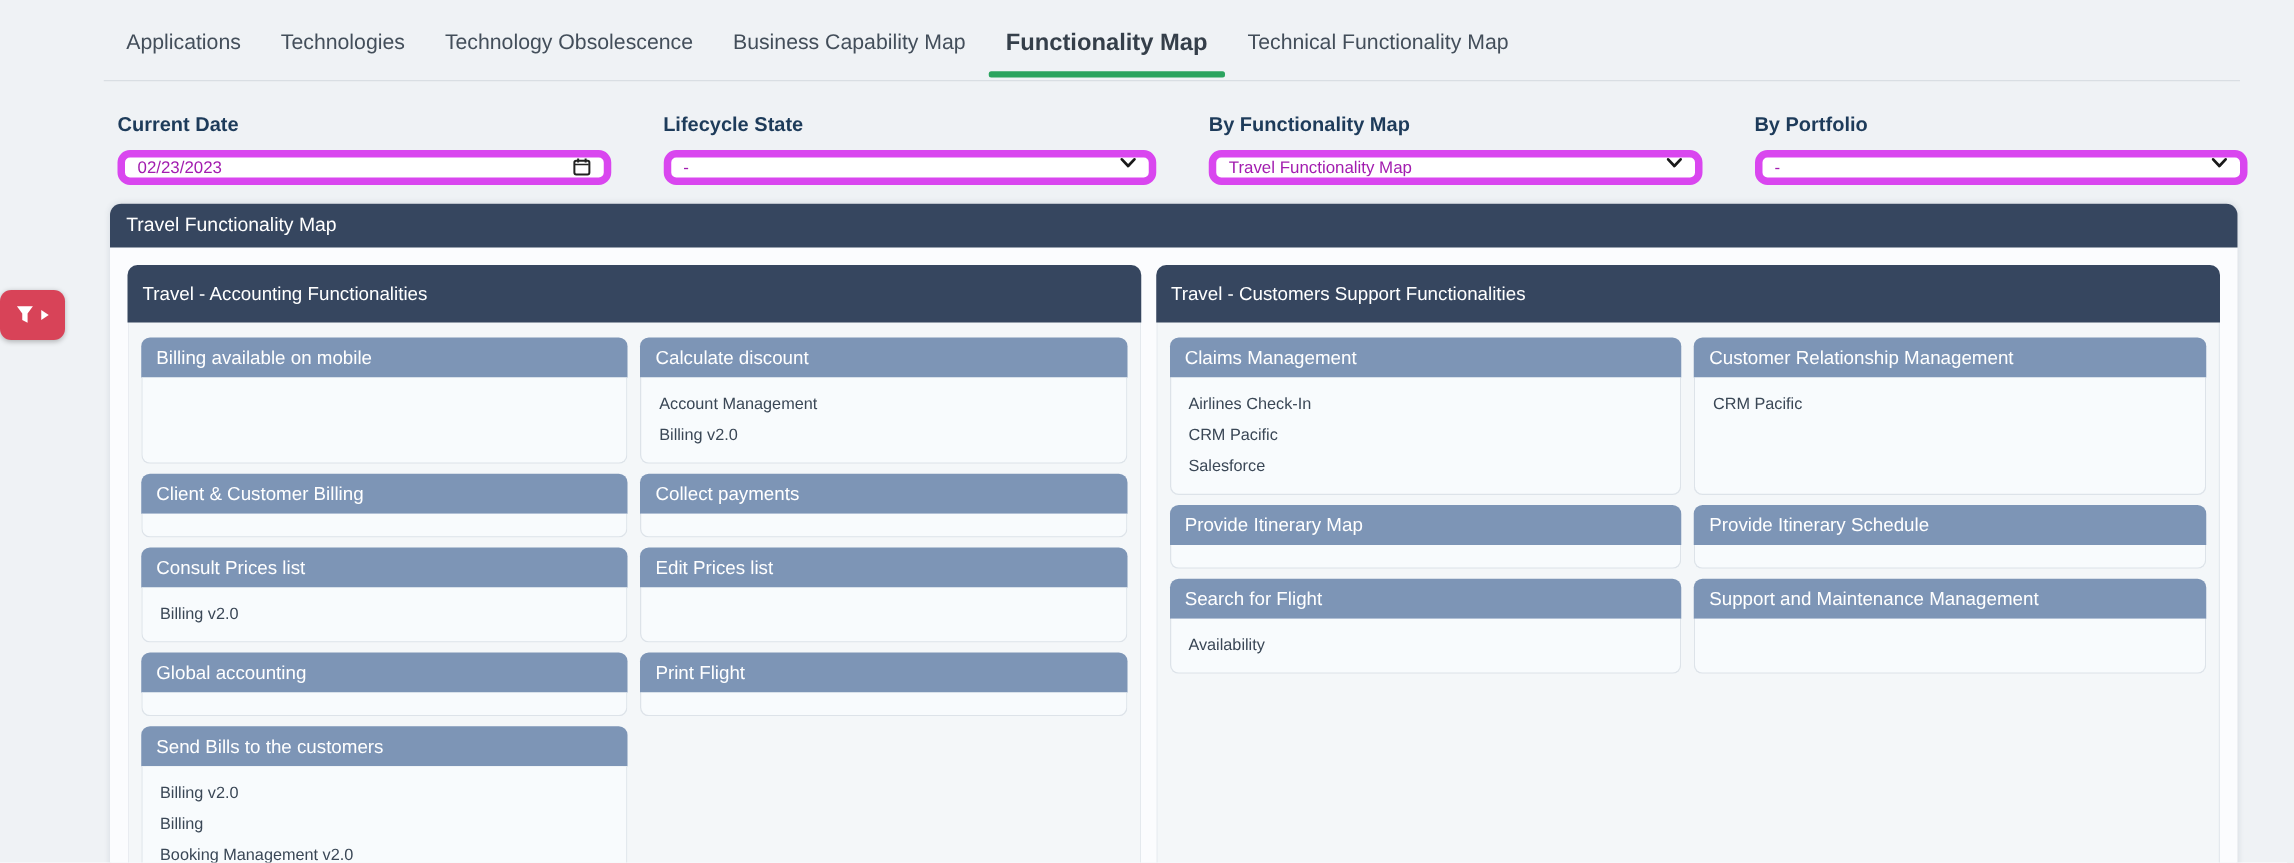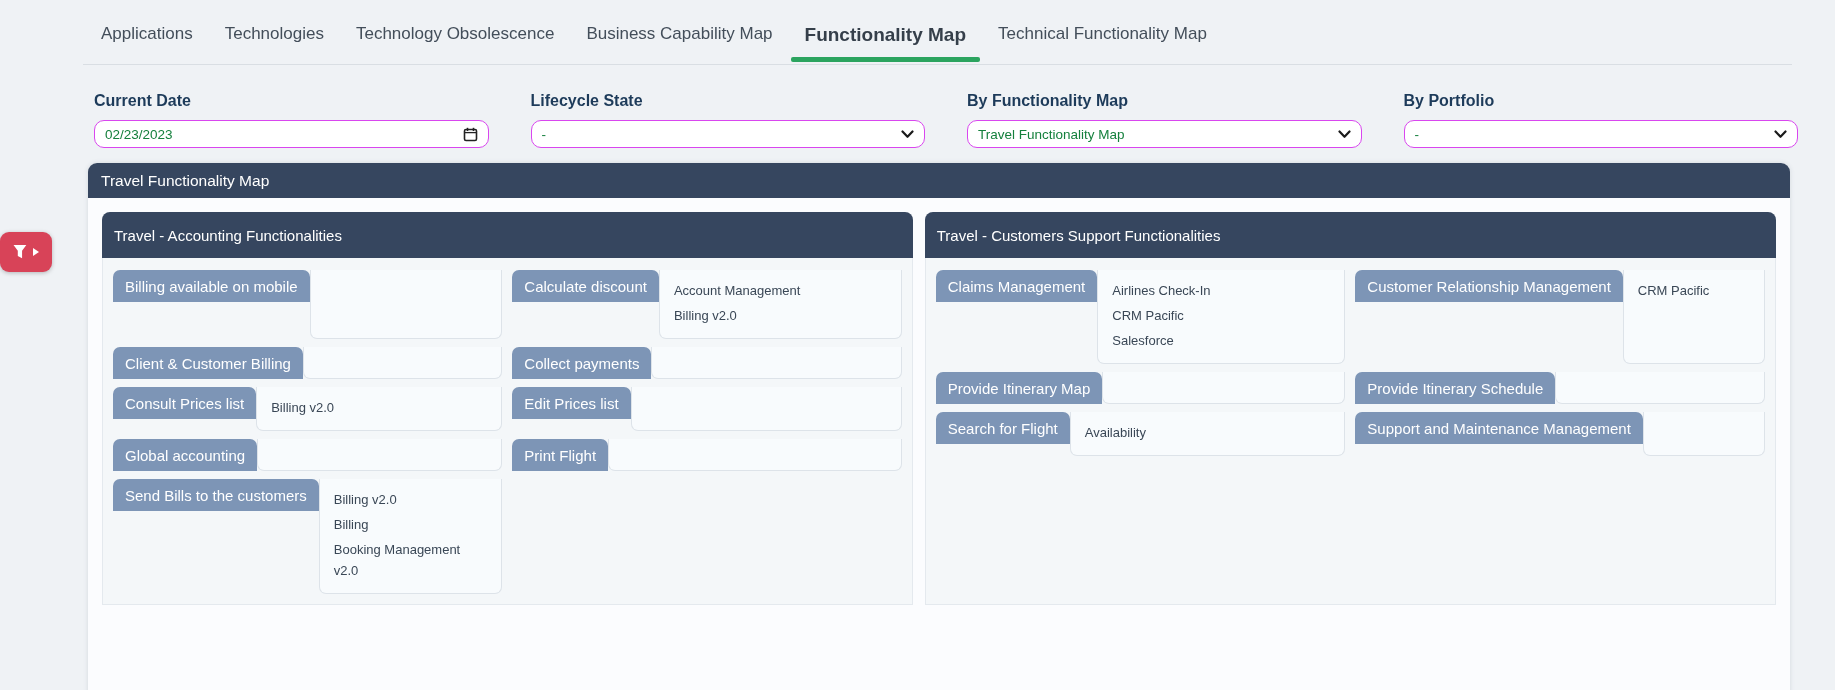--- a/index.html
+++ b/index.html
@@ -24,22 +24,22 @@
   }
   .tab-divider { position:absolute; left:83px; top:64px; width:1709px; height:1px; background:#d9dee3; }
 
   
   .filters {
     position:absolute; left:94px; top:92px; width:1704px;
     display:grid; grid-template-columns:repeat(4,1fr); column-gap:42px;
   }
   .filter-label { font-size:16px; font-weight:700; color:#1d3b5a; margin-bottom:10px; }
   .filter-control {
-    height:28px; background:#fff; border:1px solid #d946ef; border-radius:10px;
-    display:flex; align-items:center; padding:0 10px; font-size:13.5px; color:#15803d;
+    height:28px; background:#fff; border:6px solid #d946ef; border-radius:10px;
+    display:flex; align-items:flex-start; padding:0 10px; font-size:13.5px; color:#a21caf;
     cursor:pointer;
   }
   .filter-value { flex:1; overflow:hidden; white-space:nowrap; }
   .filter-icon { display:flex; align-items:center; }
 
   
   .filter-fab {
     position:absolute; left:0; top:232px; width:52px; height:40px;
     background:var(--fab-red); border-radius:9px;
     display:flex; align-items:center; justify-content:center; gap:2px;
@@ -65,21 +65,21 @@
   }
   .section-header {
     height:46px; background:var(--header-navy); border-radius:8px 8px 0 0;
     color:#fff; font-size:15px; display:flex; align-items:center; padding:0 12px;
     margin:0 -1px;
   }
   .cards {
     display:grid; grid-template-columns:1fr 1fr; column-gap:10px; row-gap:8px;
     padding:12px 10px 10px;
   }
-  .card { display:flex; flex-direction:row; border-radius:7px; }
+  .card { display:flex; flex-direction:column; border-radius:7px; }
   .card-header {
     height:32px; background:var(--card-blue); border-radius:7px 7px 0 0;
     color:#fff; font-size:15px; display:flex; align-items:center; padding:0 12px;
     cursor:pointer; white-space:nowrap; overflow:hidden;
   }
   .card-body {
     flex:1; background:#f8fbfd; border:1px solid #dde3e9; border-top:none;
     border-radius:0 0 7px 7px; padding:8px 14px 10px; min-height:18px;
   }
   .func-item { font-size:13px; color:#3a4756; line-height:21px; padding:2px 0; cursor:pointer; }

